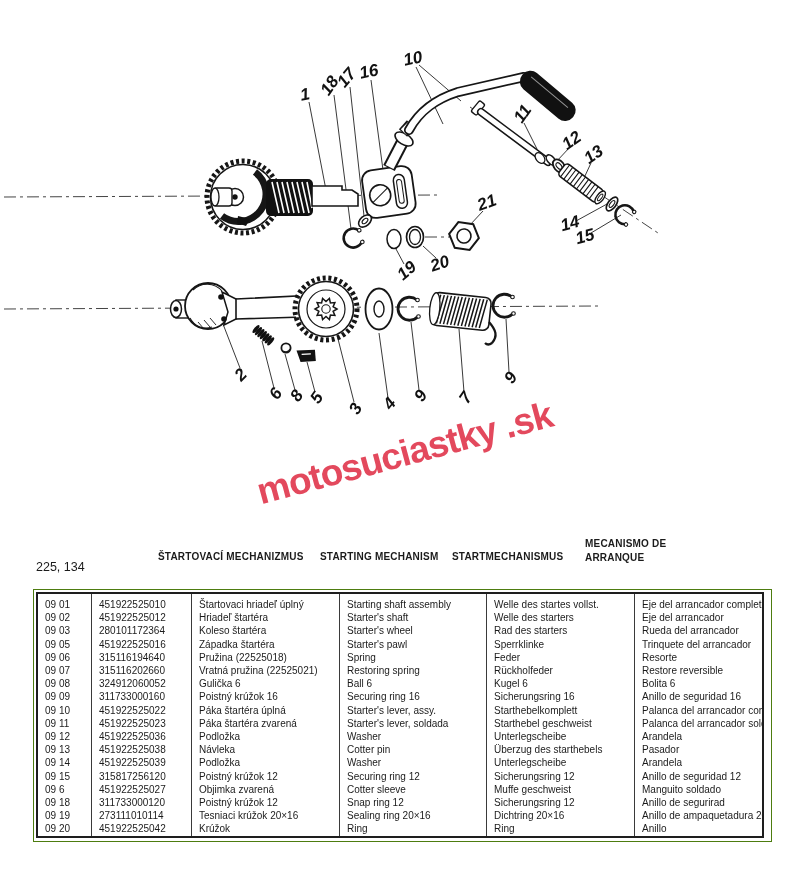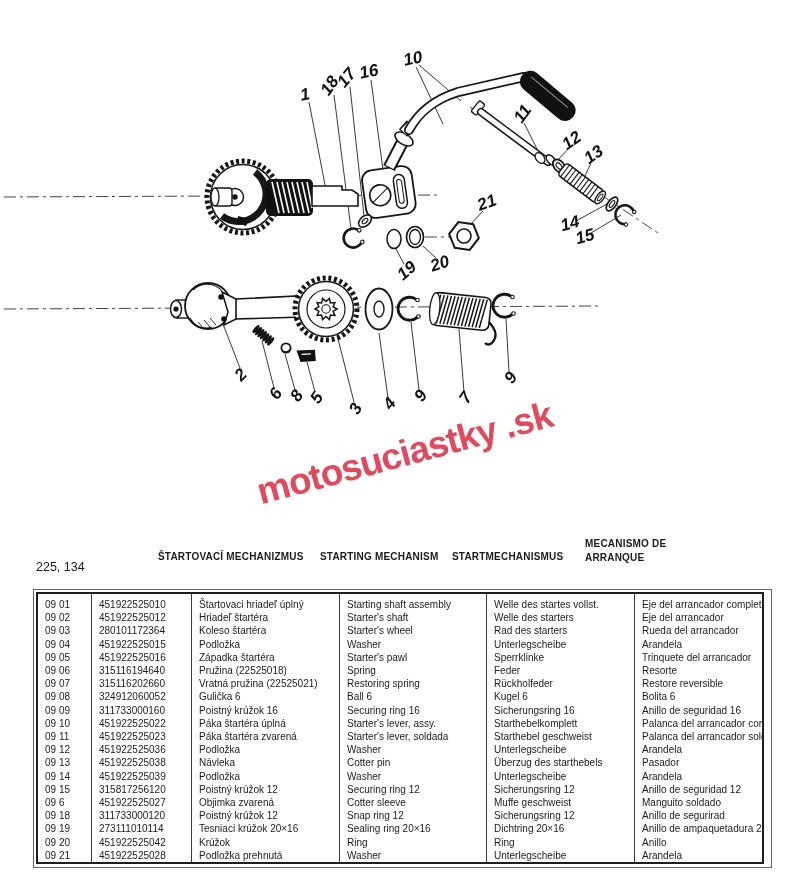--- a/index.html
+++ b/index.html
@@ -318,28 +318,20 @@
         </tr>
         <tr>
           <td class="c-pos">09 03</td>
           <td class="c-num">280101172364</td>
           <td class="c-sk">Koleso štartéra</td>
           <td class="c-en">Starter's wheel</td>
           <td class="c-de">Rad des starters</td>
           <td class="c-es">Rueda del arrancador</td>
         </tr>
         <tr>
-          <td class="c-pos">09 04</td>
-          <td class="c-num">451922525015</td>
-          <td class="c-sk">Podložka</td>
-          <td class="c-en">Washer</td>
-          <td class="c-de">Unterlegscheibe</td>
-          <td class="c-es">Arandela</td>
-        </tr>
-        <tr>
           <td class="c-pos">09 05</td>
           <td class="c-num">451922525016</td>
           <td class="c-sk">Západka štartéra</td>
           <td class="c-en">Starter's pawl</td>
           <td class="c-de">Sperrklinke</td>
           <td class="c-es">Trinquete del arrancador</td>
         </tr>
         <tr>
           <td class="c-pos">09 06</td>
           <td class="c-num">315116194640</td>
@@ -445,23 +437,15 @@
           <td class="c-es">Anillo de ampaquetadura 20×16</td>
         </tr>
         <tr>
           <td class="c-pos">09 20</td>
           <td class="c-num">451922525042</td>
           <td class="c-sk">Krúžok</td>
           <td class="c-en">Ring</td>
           <td class="c-de">Ring</td>
           <td class="c-es">Anillo</td>
         </tr>
-        <tr>
-          <td class="c-pos">09 21</td>
-          <td class="c-num">451922525028</td>
-          <td class="c-sk">Podložka prehnutá</td>
-          <td class="c-en">Washer</td>
-          <td class="c-de">Unterlegscheibe</td>
-          <td class="c-es">Arandela</td>
-        </tr>
       </tbody>
   </table>
 </div>
 
 </body></html>

